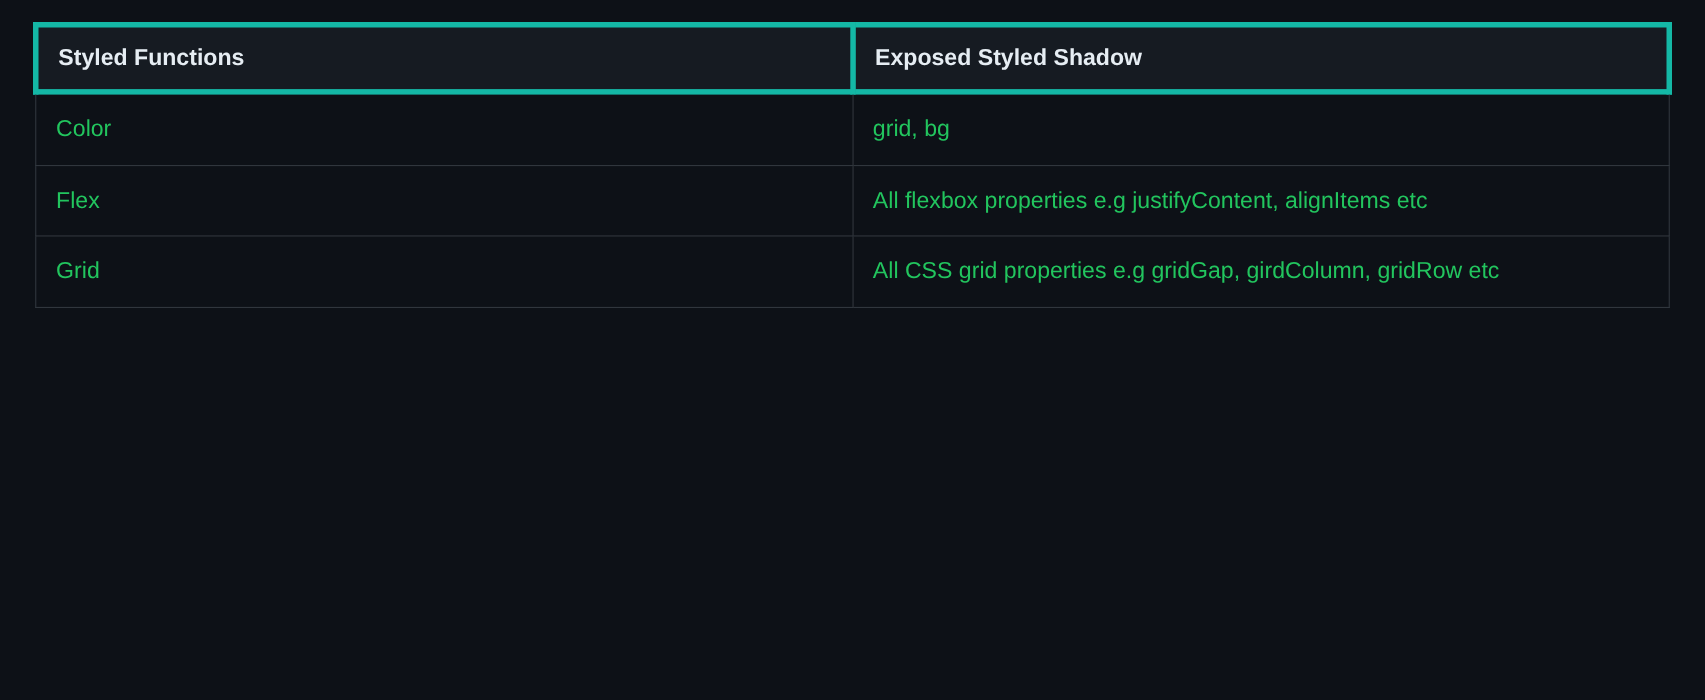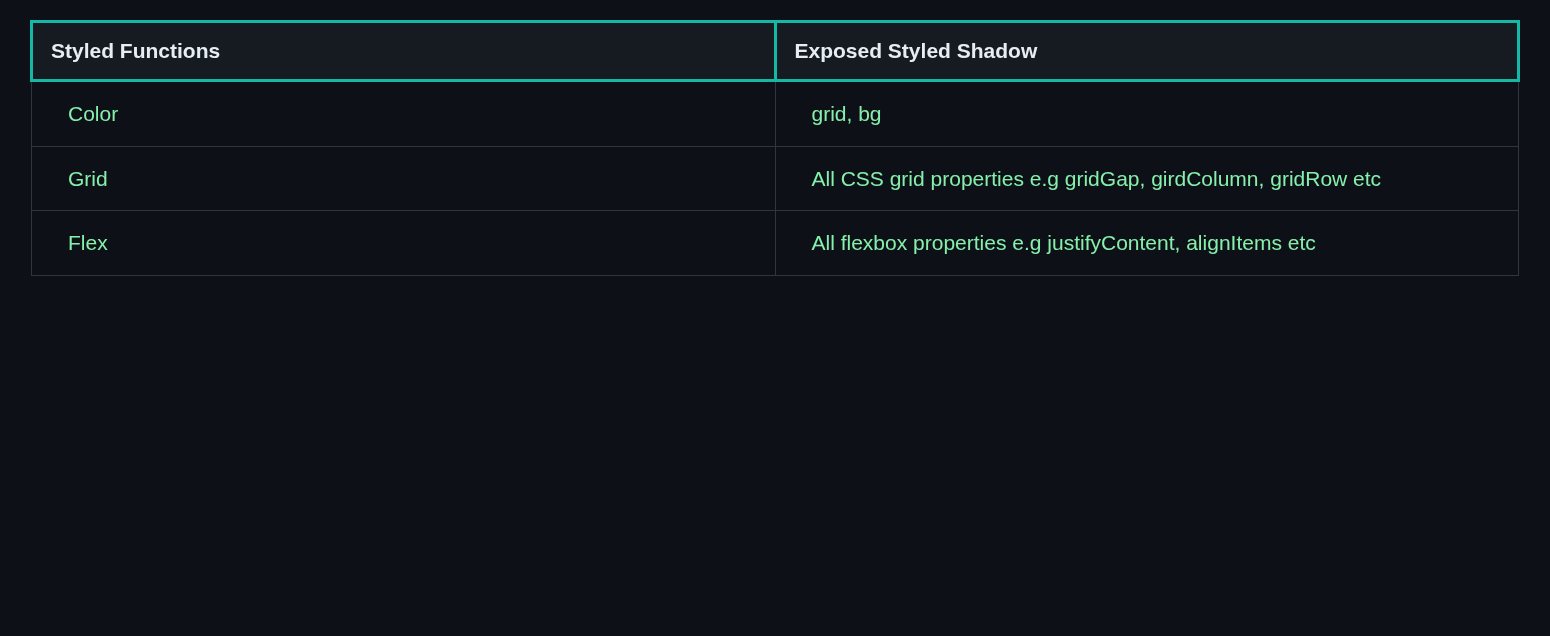--- a/index.html
+++ b/index.html
@@ -21,26 +21,26 @@
     }
     thead tr {
       background-color: #161b22;
     }
     th {
       text-align: left;
       padding: 16px 18px;
       font-weight: 600;
       font-size: 21px;
       color: #e6edf3;
-      border: 3px solid #14b8a6;
+      border: 5px solid #14b8a6;
     }
     td {
-      padding: 16px 36px;
+      padding: 16px 18px;
       font-size: 21px;
-      color: #86efac;
+      color: #22c55e;
       border: 1px solid #30363d;
       vertical-align: top;
       line-height: 1.5;
     }
     th:first-child, td:first-child {
       width: 50%;
     }
   </style>
 </head>
 <body>
@@ -51,21 +51,21 @@
       <th>Styled Functions</th>
       <th>Exposed Styled Shadow</th>
     </tr>
   </thead>
   <tbody>
     <tr>
       <td>Color</td>
       <td>grid, bg</td>
     </tr>
     <tr>
+      <td>Flex</td>
+      <td>All flexbox properties e.g justifyContent, alignItems etc</td>
+    </tr>
+    <tr>
       <td>Grid</td>
       <td>All CSS grid properties e.g gridGap, girdColumn, gridRow etc</td>
-    </tr>
-    <tr>
-      <td>Flex</td>
-      <td>All flexbox properties e.g justifyContent, alignItems etc</td>
     </tr>
   </tbody>
 </table>
 
 </body></html>

